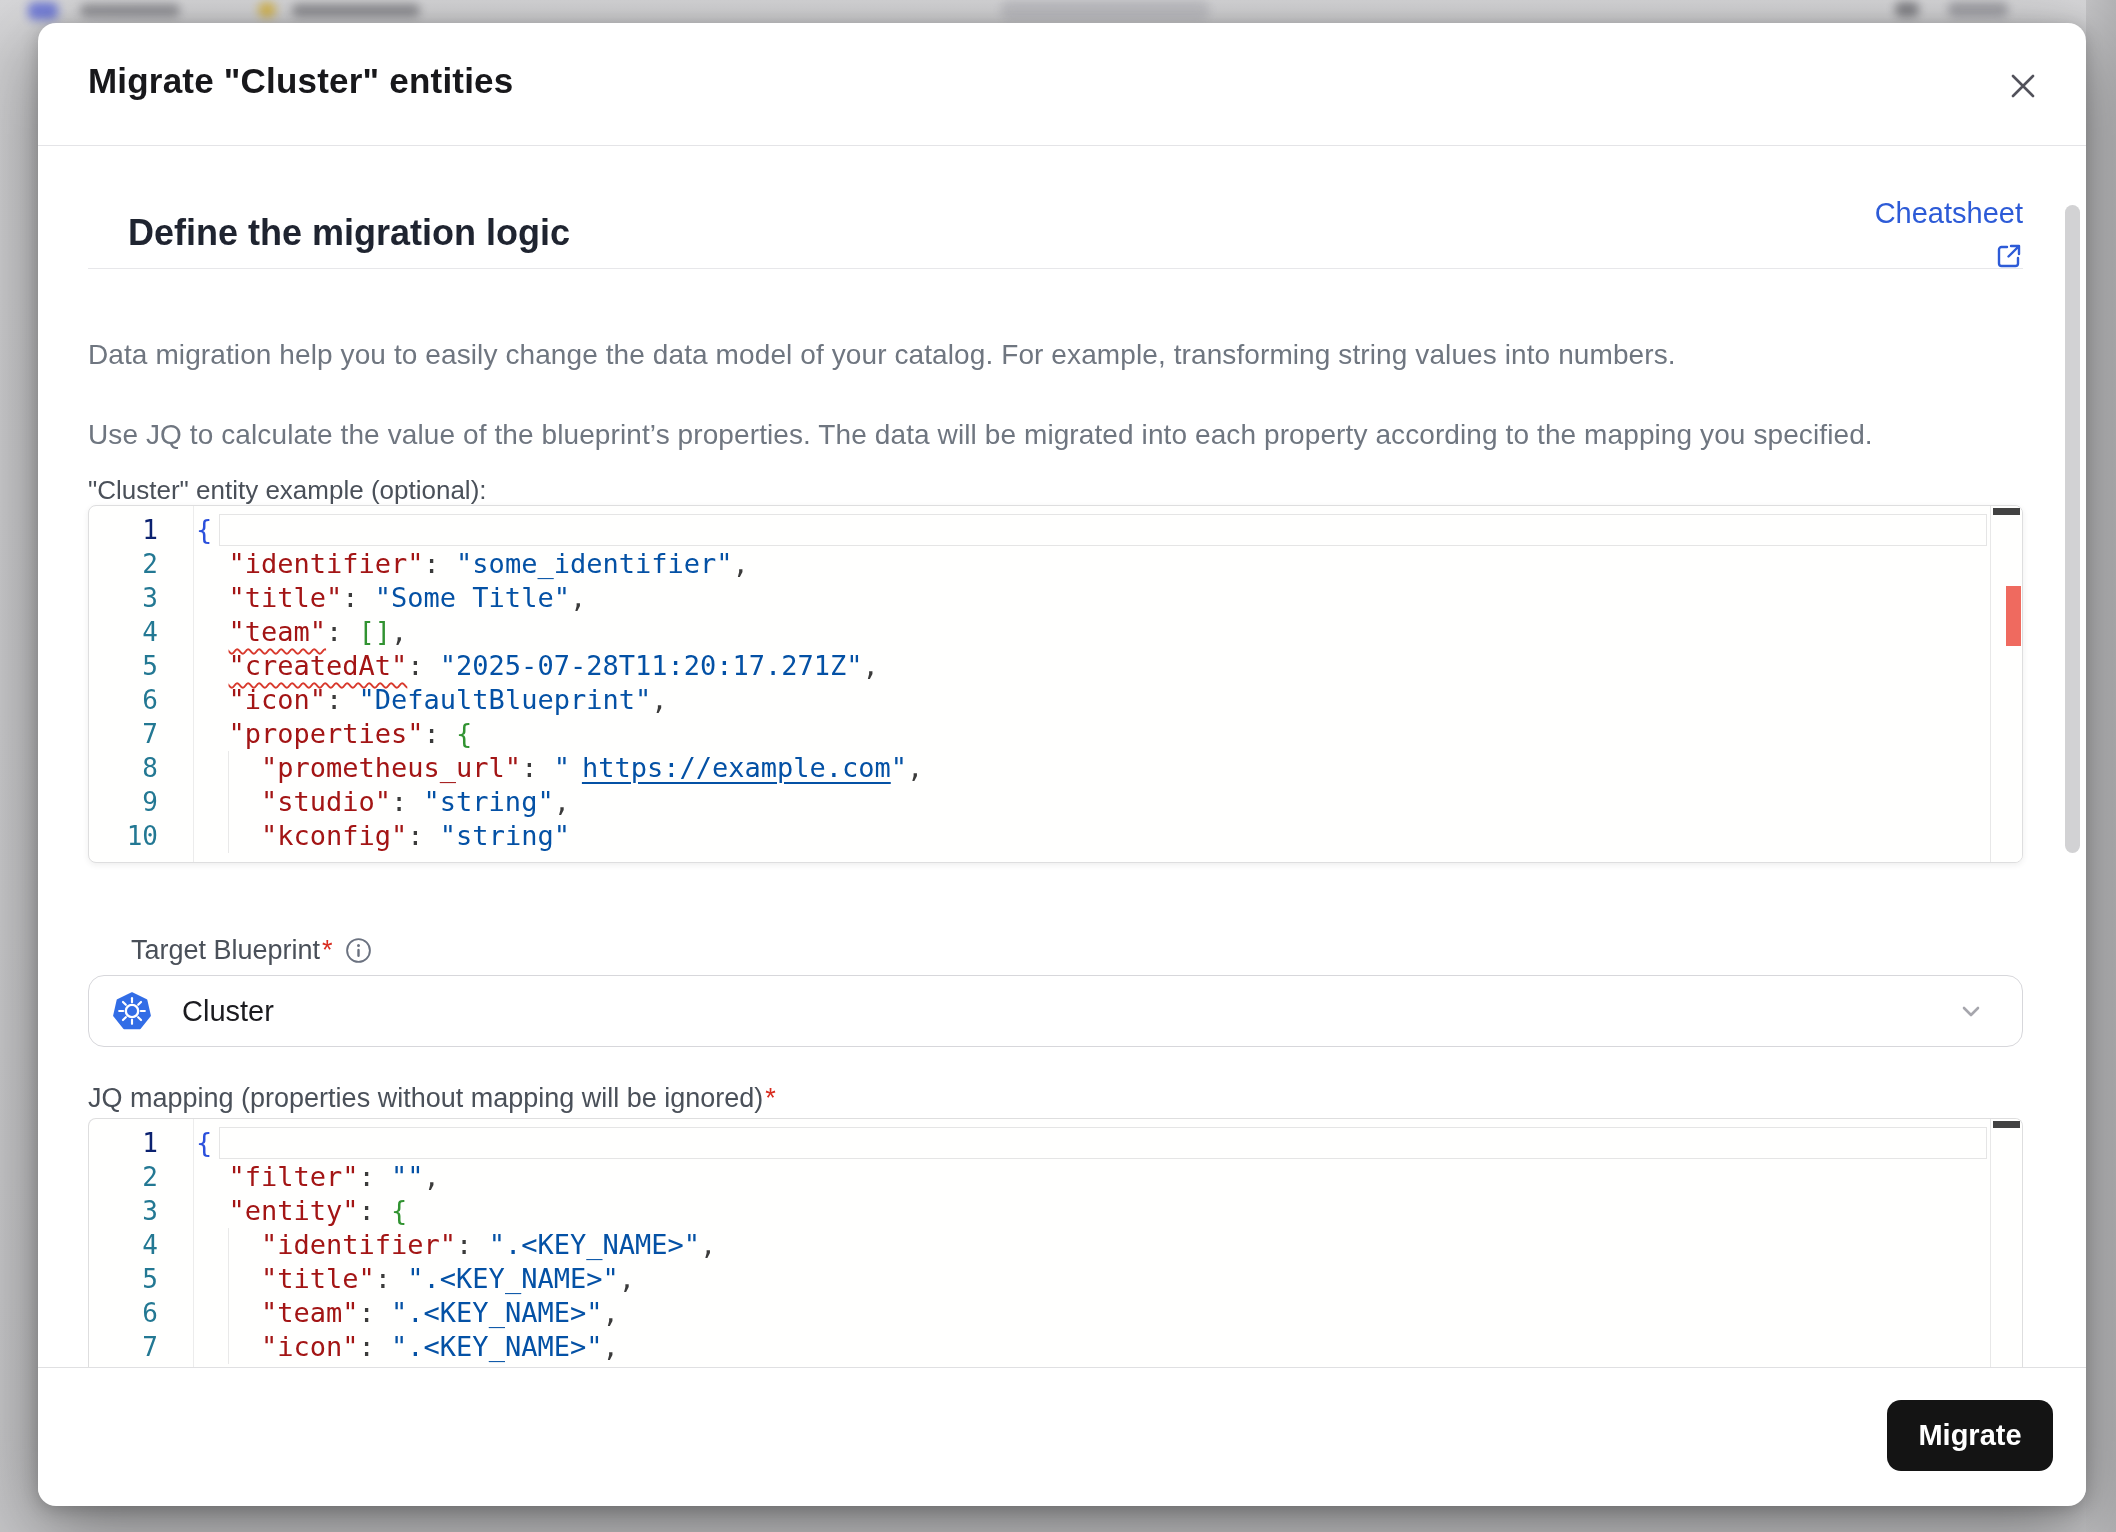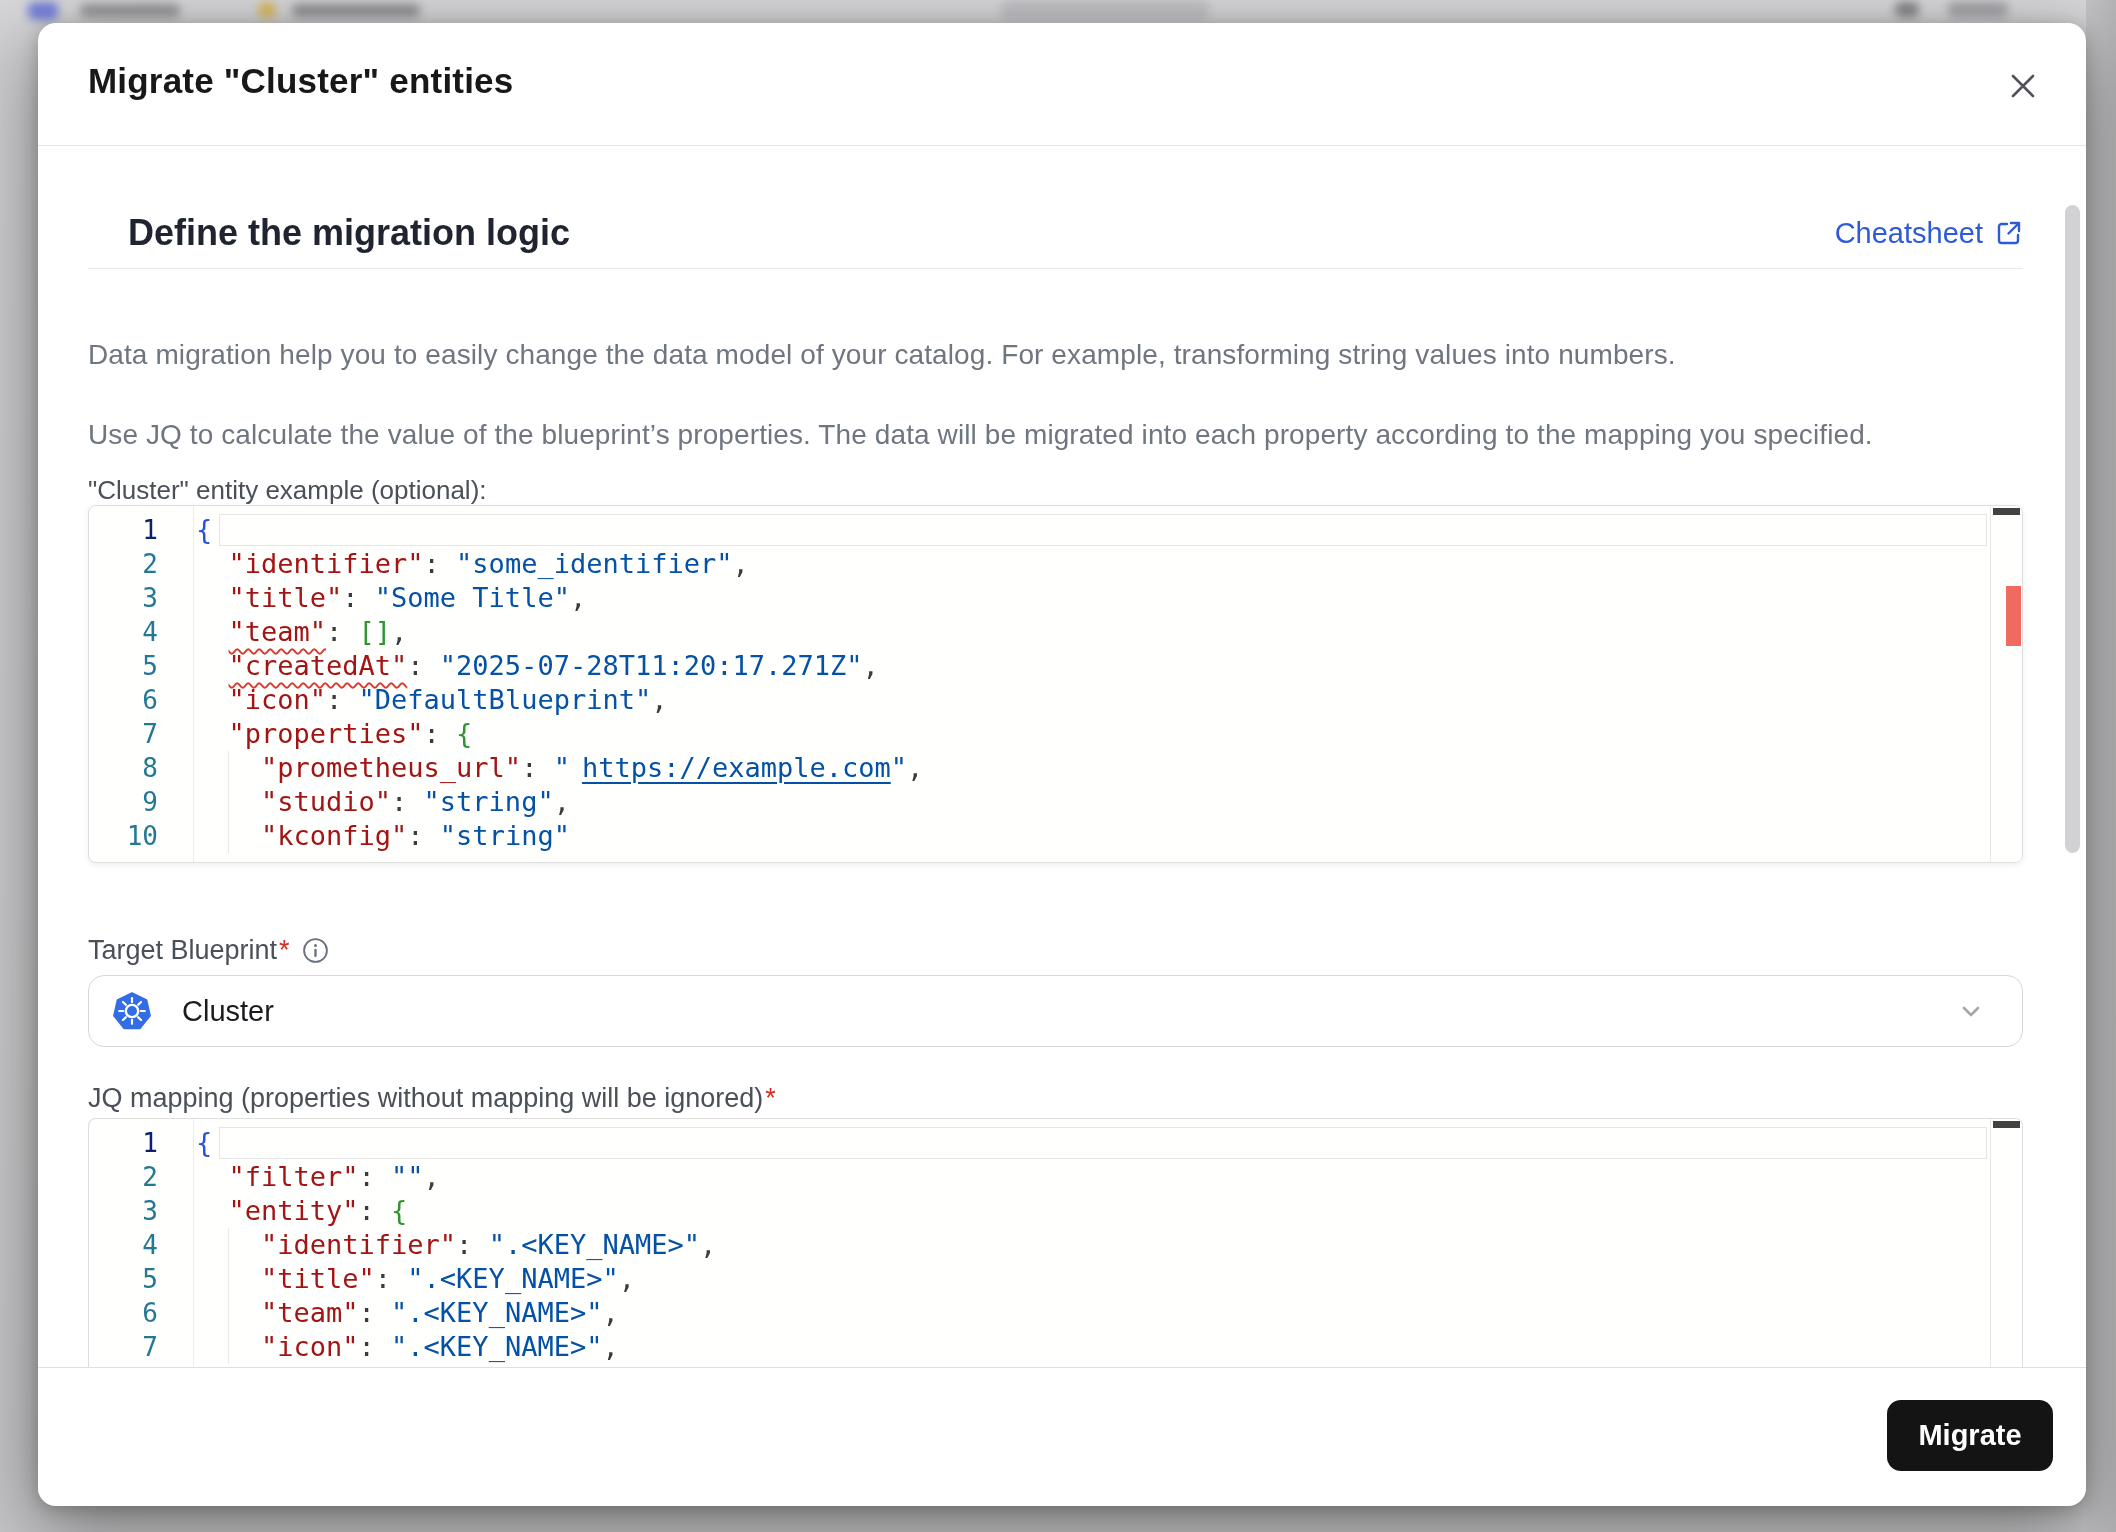--- a/index.html
+++ b/index.html
@@ -14,26 +14,26 @@
   .modal{position:absolute;left:38px;top:23px;width:2048px;height:1482px;background:#ffffff;
          border-radius:18px;box-shadow:0 24px 80px rgba(0,0,0,.42), 0 4px 18px rgba(0,0,0,.22);}
   .mheader{position:absolute;left:0;top:0;width:100%;height:122px;}
   .mtitle{position:absolute;left:50px;top:38px;font-size:35px;font-weight:600;color:#18181b;letter-spacing:.2px;}
   .close-btn{position:absolute;left:1962px;top:40px;width:46px;height:46px;border:none;background:transparent;
          cursor:pointer;display:flex;align-items:center;justify-content:center;padding:0;}
   .hdiv{position:absolute;left:0;top:122px;width:100%;height:1px;background:#e4e4e7;}
   
   .section-row{position:absolute;left:50px;top:182px;width:1935px;height:56px;display:flex;align-items:center;justify-content:space-between;}
   .section-title{font-size:36px;font-weight:600;color:#1f2430;margin-left:40px;}
-  .cheatsheet{display:flex;align-items:center;gap:12px;color:#2d5bd7;font-size:29px;text-decoration:none;cursor:pointer;}
+  .cheatsheet{display:flex;align-items:flex-end;gap:12px;color:#2d5bd7;font-size:29px;text-decoration:none;cursor:pointer;flex-direction:column;}
   .sdiv{position:absolute;left:50px;top:245px;width:1935px;height:1px;background:#e7e7ea;}
   .para{position:absolute;left:50px;width:1950px;font-size:28px;color:#6f7680;letter-spacing:.1px;}
   .p1{top:288px;} .p2{top:368px;}
   .field-label{position:absolute;left:50px;font-size:26px;color:#4a5059;display:flex;align-items:center;gap:12px;}
-  .lab1{top:452px;} .lab-tb{top:912px;font-size:27px;} .lab-jq{top:1060px;font-size:27px;}
+  .lab1{top:452px;} .lab-tb{top:912px;font-size:27px;margin-left:43px;} .lab-jq{top:1060px;font-size:27px;}
   .req{color:#d92d20;margin-left:2px;}
   
   .editor{position:absolute;left:50px;width:1935px;background:#fffffe;border:1px solid #dededf;
           border-radius:8px;box-shadow:0 2px 6px rgba(0,0,0,.07);overflow:hidden;box-sizing:border-box;}
   .ed1{top:482px;height:358px;}
   .ed2{top:1095px;height:249px;border-bottom:none;border-radius:8px 8px 0 0;box-shadow:none;}
   .edlines{position:absolute;left:0;top:0;right:31px;bottom:0;padding-top:7px;}
   .ed-gutterline{position:absolute;left:104px;top:0;bottom:0;width:1px;background:#ececec;}
   .cl{position:relative;display:flex;height:34px;line-height:34px;font-family:"DejaVu Sans Mono",monospace;font-size:27px;white-space:pre;}
   .ln{display:inline-block;width:69px;text-align:right;color:#237893;font-size:26px;flex:0 0 69px;}

